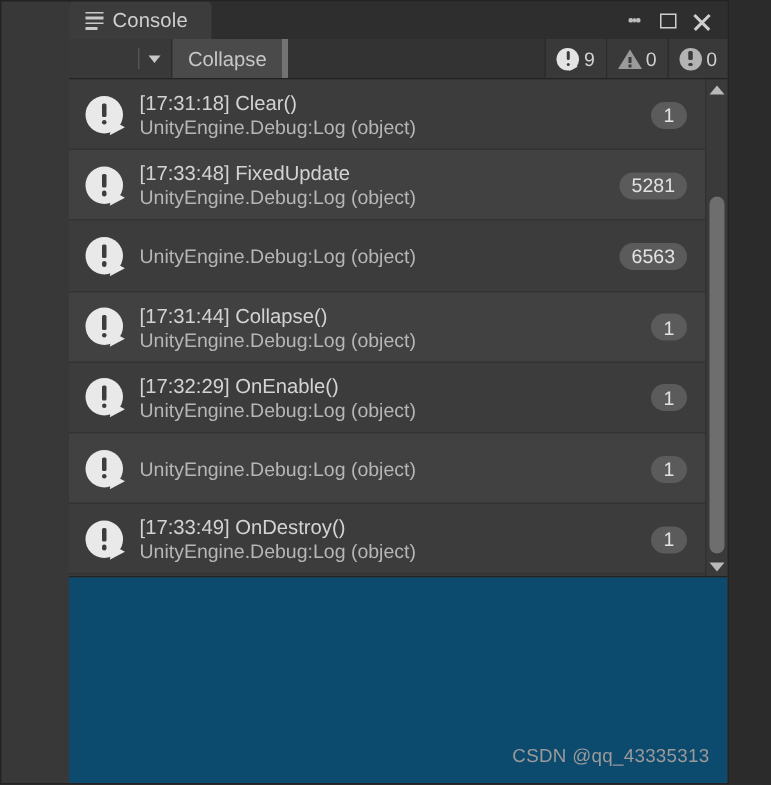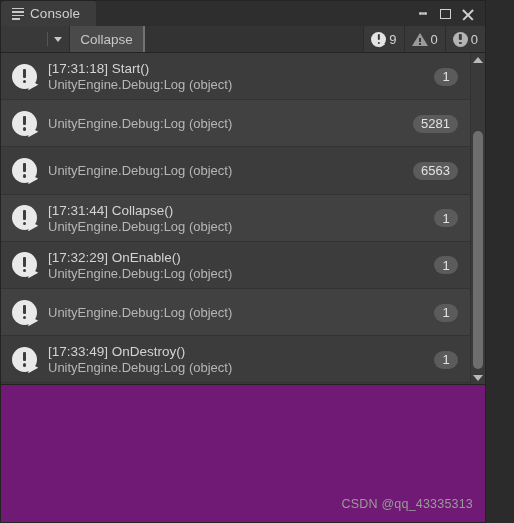--- a/index.html
+++ b/index.html
@@ -13,20 +13,21 @@
   }
 
   #app {
     position: relative;
     width: 486px;
     height: 523px;
     background: #383838;
     overflow: hidden;
     box-sizing: border-box;
     border: 1px solid #232323;
+    padding-left: 45px;
   }
 
   
   .tabbar {
     position: relative;
     height: 25px;
     background: #2e2e2e;
     display: flex;
     align-items: stretch;
   }
@@ -144,21 +145,21 @@
     margin-right: 6px;
   }
   .caret {
     width: 0; height: 0;
     border-left: 4.5px solid transparent;
     border-right: 4.5px solid transparent;
     border-top: 5px solid #c7c7c7;
   }
   .tb-btn.collapse {
     background: #4a4a4a;
-    border-right: 2px solid #737373;
+    border-right: 4px solid #737373;
     padding: 0 10px;
   }
   .tb-search {
     flex: 1;
     background: #333333;
     border-right: 1px solid #2c2c2c;
   }
   .counters { display: flex; align-items: stretch; }
   .counter {
     display: flex;
@@ -388,21 +389,21 @@
     top: 78px;
     height: 238px;
     background: #6e6e6e;
     border-radius: 5px;
   }
 
   
   .detail {
     position: relative;
     height: 138px;
-    background: #701a75;
+    background: #0c4a6e;
   }
   .watermark {
     position: absolute;
     right: 12px;
     bottom: 12px;
     color: #9a9a9a;
     font-size: 12.5px;
     letter-spacing: .2px;
   }
 </style>
@@ -477,33 +478,34 @@
   <div class="list-wrap">
     <div class="list" id="log-list">
         <div class="row alt-a">
           <div class="row-icon">
             <span class="tail"></span>
             <span class="bub"></span>
             <span class="bang"></span>
             <span class="dot"></span>
           </div>
           <div class="row-text">
-            <div class="row-line1">[17:31:18] Start()</div>
+            <div class="row-line1">[17:31:18] Clear()</div>
             <div class="row-line2">UnityEngine.Debug:Log (object)</div>
           </div>
           <div class="row-badge">1</div>
         </div>
         <div class="row alt-b">
           <div class="row-icon">
             <span class="tail"></span>
             <span class="bub"></span>
             <span class="bang"></span>
             <span class="dot"></span>
           </div>
           <div class="row-text">
+            <div class="row-line1">[17:33:48] FixedUpdate</div>
             <div class="row-line2">UnityEngine.Debug:Log (object)</div>
           </div>
           <div class="row-badge">5281</div>
         </div>
         <div class="row alt-a">
           <div class="row-icon">
             <span class="tail"></span>
             <span class="bub"></span>
             <span class="bang"></span>
             <span class="dot"></span>

